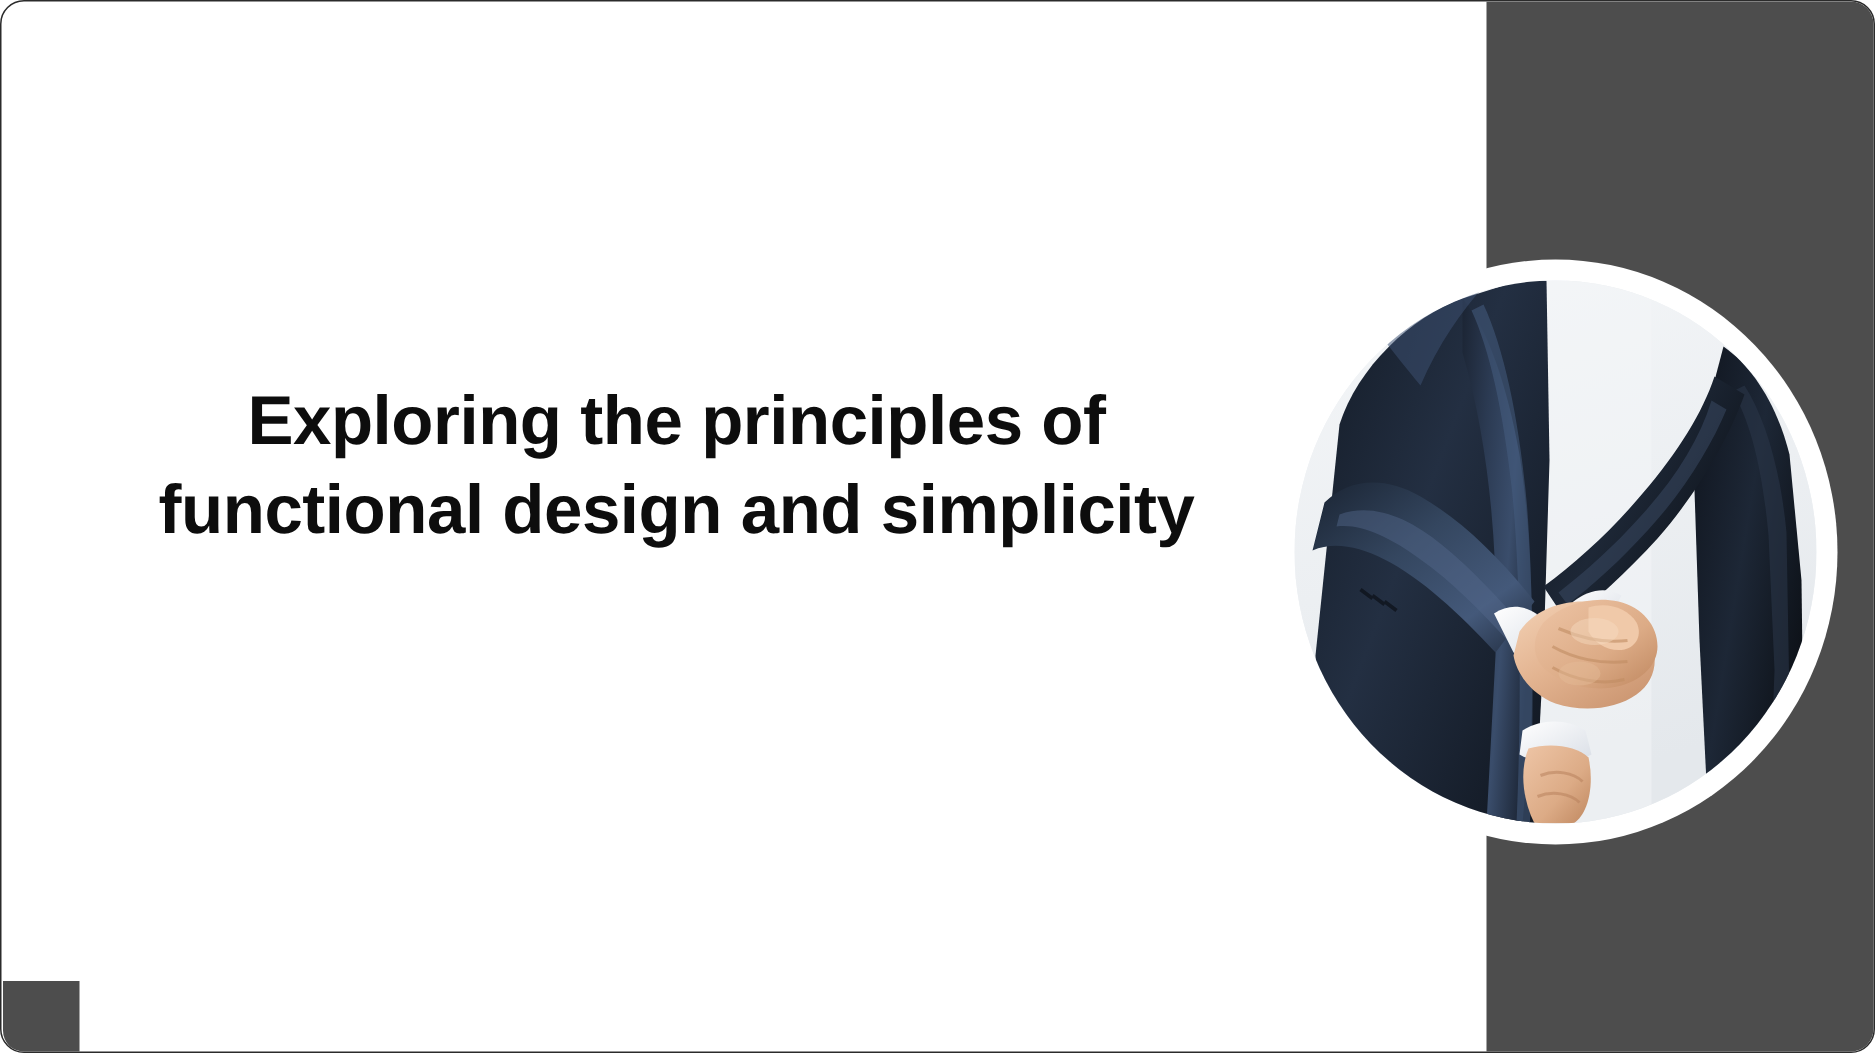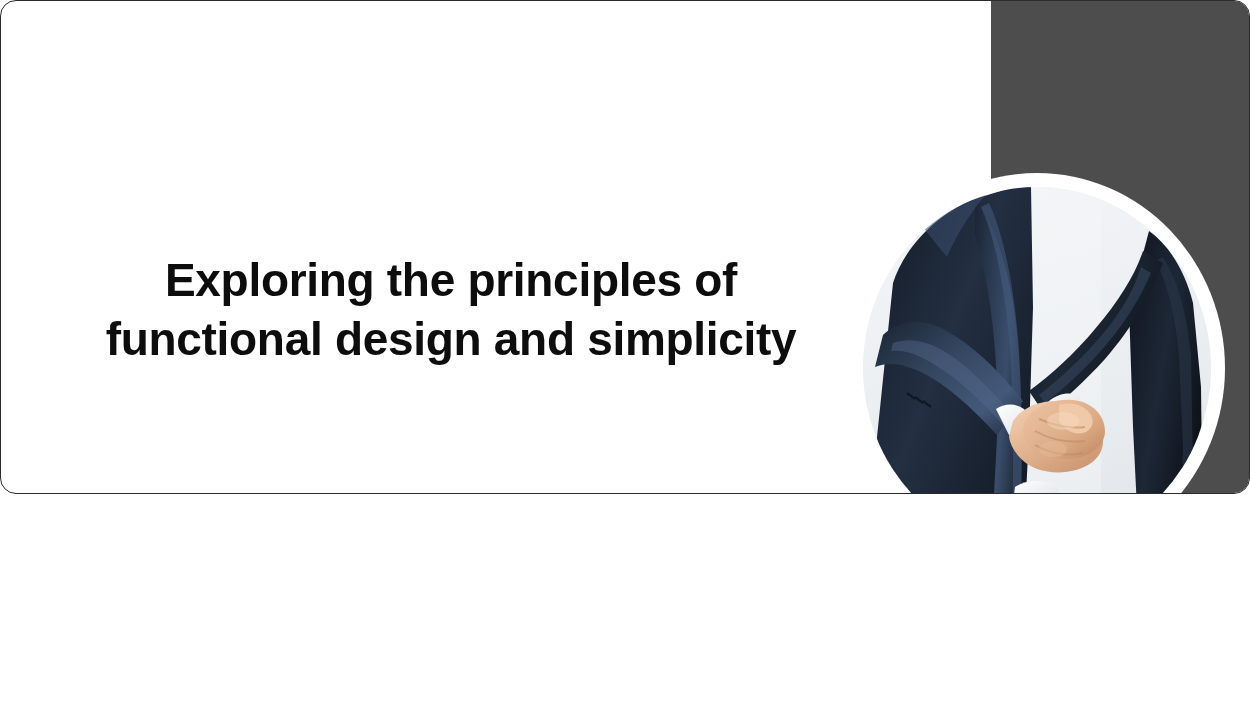--- a/index.html
+++ b/index.html
@@ -11,21 +11,21 @@
     width: 1250px;
     height: 702px;
     overflow: hidden;
     font-family: "Liberation Sans", sans-serif;
   }
 
   
   #slide {
     position: relative;
     width: 1250px;
-    height: 494px;
+    height: 702px;
     background: #ffffff;
     box-sizing: border-box;
     border: 1px solid #2b2b2b;
     border-radius: 16px;
     overflow: hidden;
   }
 
   
   .right-panel {
     position: absolute;

